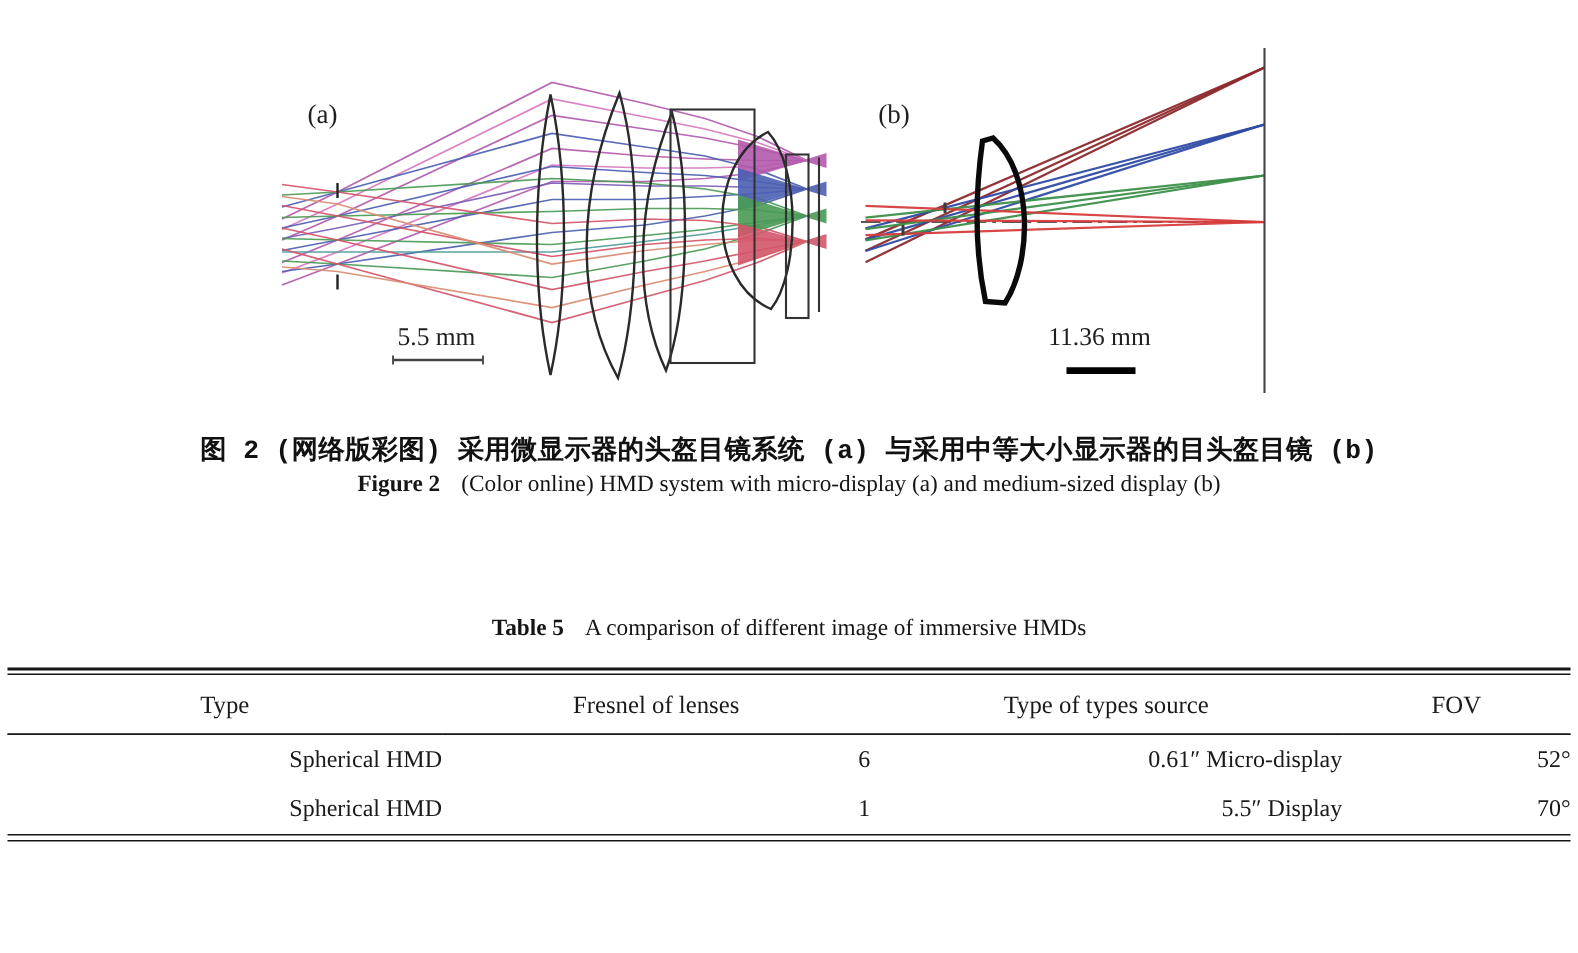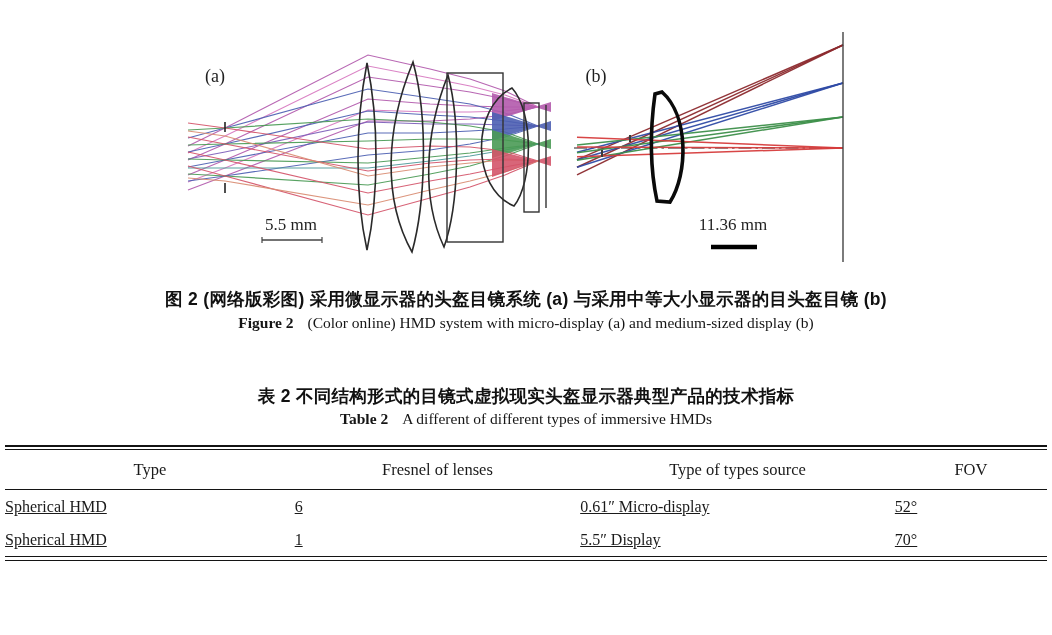--- a/index.html
+++ b/index.html
@@ -15,34 +15,34 @@
   .st-red{stroke:var(--c-ray_red);}         .st-salmon{stroke:var(--c-ray_salmon);}
   .st-bmaroon{stroke:var(--c-b_maroon);}    .st-bblue{stroke:var(--c-b_blue);}
   .st-bgreen{stroke:var(--c-b_green);}      .st-bred{stroke:var(--c-b_red);}
   .fl-magenta{fill:var(--c-ray_magenta);}   .fl-blue{fill:var(--c-ray_blue);}
   .fl-green{fill:var(--c-ray_green);}       .fl-red{fill:var(--c-ray_red);}
   .rayA{fill:none;stroke-width:1.15;stroke-opacity:0.92;}
   .rayB{fill:none;stroke-width:1.5;stroke-opacity:0.95;}
   .lens{fill:none;stroke:#2a2a2a;stroke-width:1.6;}
   .housing{fill:none;stroke:#333;stroke-width:1.4;}
 
-  .cap-zh{width:1052px;text-align:center;font-family:Liberation Sans, sans-serif;
+  .cap-zh{width:1052px;text-align:center;font-family:Liberation Mono, monospace;
           font-weight:bold;font-size:17.5px;letter-spacing:0.3px;color:#111;}
   .cap-en{width:1052px;text-align:center;font-size:15.5px;color:#151515;}
   .cap-en .cap-label{font-weight:bold;margin-right:14px;}
 
   .paper-table{left:5px;top:445px;width:1042px;}
   .rule{background:#141414;height:1.6px;width:100%;}
   .rule.inner{height:1px;margin-top:2.6px;}
   .rule.inner-b{height:1px;}
   .rule.bottom{margin-top:2.6px;}
   table.hmds{width:100%;border-collapse:collapse;table-layout:fixed;margin-top:0;}
   table.hmds th{font-weight:normal;font-size:16.5px;height:39px;text-align:center;
                 vertical-align:middle;border-bottom:1.3px solid #141414;padding:0;}
-  table.hmds td{font-size:16px;height:33px;text-align:left;vertical-align:middle;padding:0;text-decoration:underline;}
+  table.hmds td{font-size:16px;height:33px;text-align:right;vertical-align:middle;padding:0;}
 </style>
 </head>
 <body>
 
 <div class="page">
 
   <svg class="abs" style="left:0;top:0" width="1052" height="272" viewBox="0 0 1052 272">
 
     <g>
       <text x="215" y="82" font-size="18" text-anchor="middle">(a)</text>
@@ -152,23 +152,22 @@
         <line x1="711" y1="247" x2="757" y2="247" stroke="#000" stroke-width="4.5"></line>
       </g>
     </g>
   </svg>
 
   <div class="abs cap-zh" style="top:287px">图 2  (网络版彩图) 采用微显示器的头盔目镜系统 (a) 与采用中等大小显示器的目头盔目镜 (b)</div>
   <div class="abs cap-en" style="top:314px">
     <span class="cap-label">Figure 2</span><span>(Color online) HMD system with micro-display (a) and medium-sized display (b)</span>
   </div>
 
-  <div class="abs cap-zh" style="top:384px">表 2  不同结构形式的目镜式虚拟现实头盔显示器典型产品的技术指标</div>
   <div class="abs cap-en" style="top:410px">
-    <span class="cap-label">Table 2</span><span>A different of different types of immersive HMDs</span>
+    <span class="cap-label">Table 5</span><span>A comparison of different image of immersive HMDs</span>
   </div>
 
   <div class="abs paper-table">
     <div class="rule"></div>
     <div class="rule inner"></div>
     <table class="hmds">
       <colgroup>
         <col style="width:27.8%">
           <col style="width:27.4%">
           <col style="width:30.2%">

